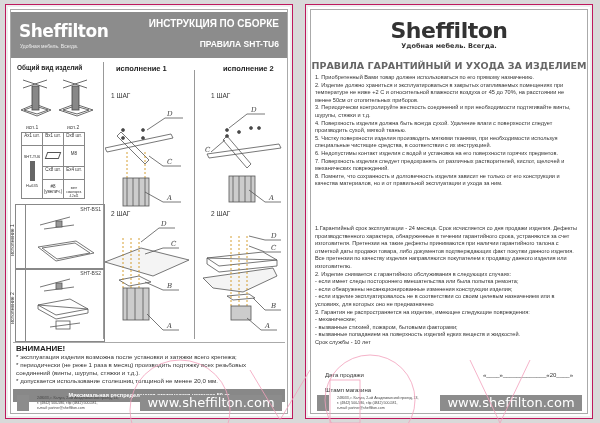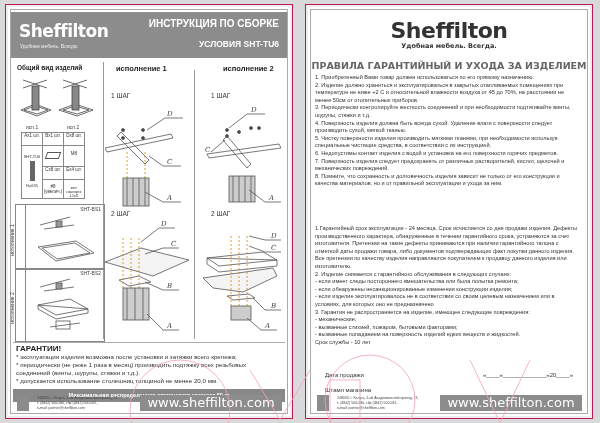--- a/index.html
+++ b/index.html
@@ -45,21 +45,21 @@
 </style>
 </head>
 <body>
 
 <div class="page left">
   <div class="inner">
     <div class="lhdr">
       <div class="logo">Sheffilton</div>
       <div class="tag">Удобная мебель. Всегда.</div>
       <div class="t1">ИНСТРУКЦИЯ ПО СБОРКЕ</div>
-      <div class="t2">УСЛОВИЯ SHT-TU6</div>
+      <div class="t2">ПРАВИЛА SHT-TU6</div>
     </div>
 
     <div class="colh" style="left:6px;top:54px;font-size:6.5px;">Общий вид изделий</div>
     <div class="colh" style="left:105px;top:54px;">исполнение 1</div>
     <div class="colh" style="left:212px;top:54px;">исполнение 2</div>
 
     <div class="vline" style="left:92px;top:52px;height:277px;"></div>
     <div class="vline" style="left:183px;top:60px;height:269px;"></div>
 
     <svg style="left:6px;top:64px" width="80" height="44">
@@ -259,21 +259,21 @@
       </g>
       <g font-size="7" font-style="italic" fill="#444" font-family="DejaVu Serif, serif">
         <text x="68" y="20">D</text>
         <text x="68" y="32">C</text>
         <text x="68" y="90">B</text>
         <text x="62" y="110">A</text>
       </g>
     </svg>
 
     <div class="attention">
-      <div class="h">ГАРАНТИИ!</div>
+      <div class="h">ВНИМАНИЕ!</div>
       <div>* эксплуатация изделия возможна после установки и затяжки всего крепежа;</div>
       <div>* периодически (не реже 1 раза в месяц) производить подтяжку всех резьбовых соединений (винты, шурупы, стяжки и т.д.).</div>
       <div>* допускается использование столешниц толщиной не менее 20,0 мм.</div>
     </div>
     <div class="loadbar">Максимальная распределенная статическая нагрузка 50 кг</div>
     <div class="foot">
       <div class="sq"></div>
       <div class="addr">
         <div>248033, г. Калуга, 2-ой Академический проезд, 13,</div>
         <div>т. (4842) 500-580, т/ф (4842) 500-581,</div>

